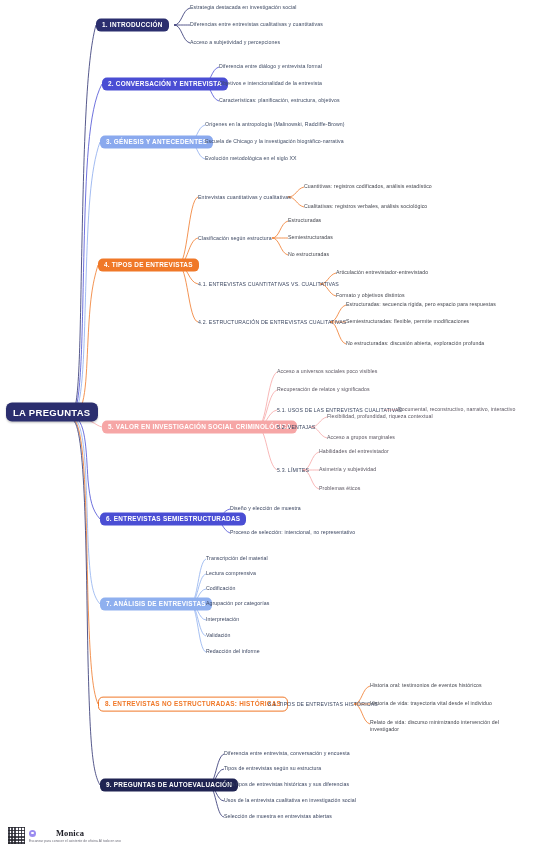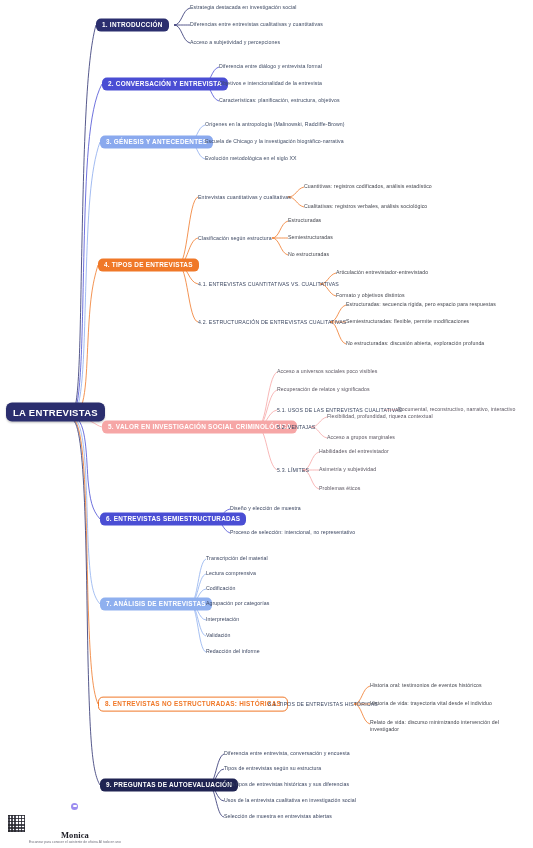--- a/index.html
+++ b/index.html
@@ -80,21 +80,21 @@
   }
   .qr{
     width:17px;height:17px;
     background:
       repeating-linear-gradient(90deg,#2d2d3a 0 1.6px,#fff 1.6px 3.2px),
       repeating-linear-gradient(0deg,#2d2d3a 0 1.6px,#fff 1.6px 3.2px);
     background-blend-mode:multiply;
     opacity:.85;
   }
   .wm-txt{display:flex;flex-direction:column;justify-content:center;}
-  .wm-brand{display:flex;align-items:center;gap:20px;flex-direction:column;}
+  .wm-brand{display:flex;align-items:center;gap:20px;}
   .wm-logo{
     width:7px;height:7px;border-radius:50%;
     background:#9b8cf0;position:relative;flex:0 0 auto;
   }
   .wm-logo:after{
     content:"";position:absolute;left:1.6px;top:2.4px;
     width:3.8px;height:2px;border-radius:2px;background:#fff;
   }
   .wm-name{
     font-family:"Liberation Serif", serif;
@@ -183,21 +183,21 @@
       <path d="M354 704 C362 704 362 722 370 724" stroke="#f07828"></path>
 
       <path d="M208 785 C216 785 216 757 224 754" stroke="#2b2e6e"></path>
       <path d="M208 785 C216 785 216 770 224 769" stroke="#2b2e6e"></path>
       <path d="M208 785 C216 785 216 785 224 785" stroke="#2b2e6e"></path>
       <path d="M208 785 C216 785 216 800 224 801" stroke="#2b2e6e"></path>
       <path d="M208 785 C216 785 216 816 224 817" stroke="#2b2e6e"></path>
     </g>
   </svg>
 
-  <div class="node root" style="left:6px;top:412px;">LA ENTREVISTAS</div>
+  <div class="node root" style="left:6px;top:412px;">LA PREGUNTAS</div>
 
   <div class="node lvl1 fill-navy" style="left:96px;top:25px;">1. INTRODUCCIÓN</div>
   <div class="leaf" style="left:190px;top:8px;">Estrategia destacada en investigación social</div>
   <div class="leaf" style="left:190px;top:25px;">Diferencias entre entrevistas cualitativas y cuantitativas</div>
   <div class="leaf" style="left:190px;top:43px;">Acceso a subjetividad y percepciones</div>
 
   <div class="node lvl1 fill-indigo" style="left:102px;top:84px;">2. CONVERSACIÓN Y ENTREVISTA</div>
   <div class="leaf" style="left:219px;top:67px;">Diferencia entre diálogo y entrevista formal</div>
   <div class="leaf" style="left:219px;top:84px;">Objetivos e intencionalidad de la entrevista</div>
   <div class="leaf" style="left:219px;top:101px;">Características: planificación, estructura, objetivos</div>

